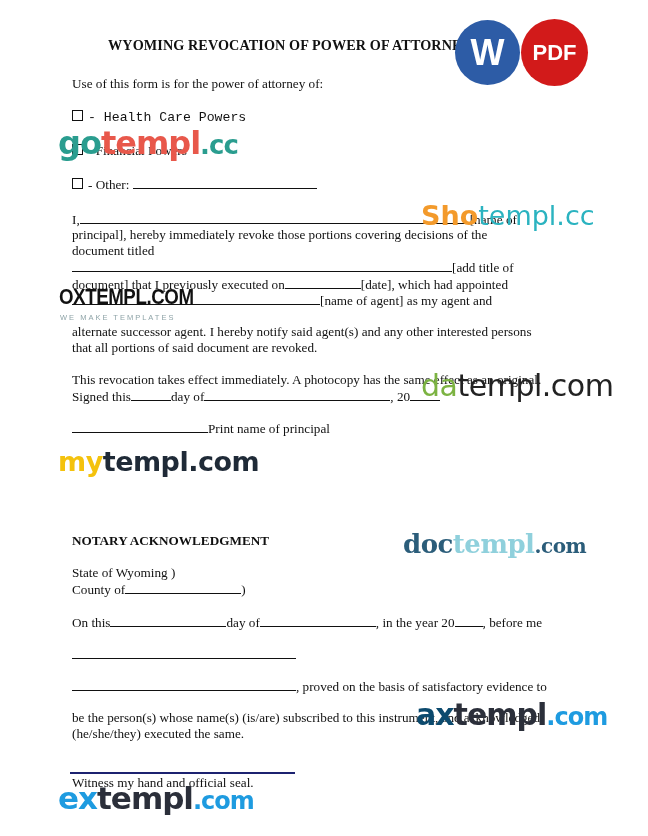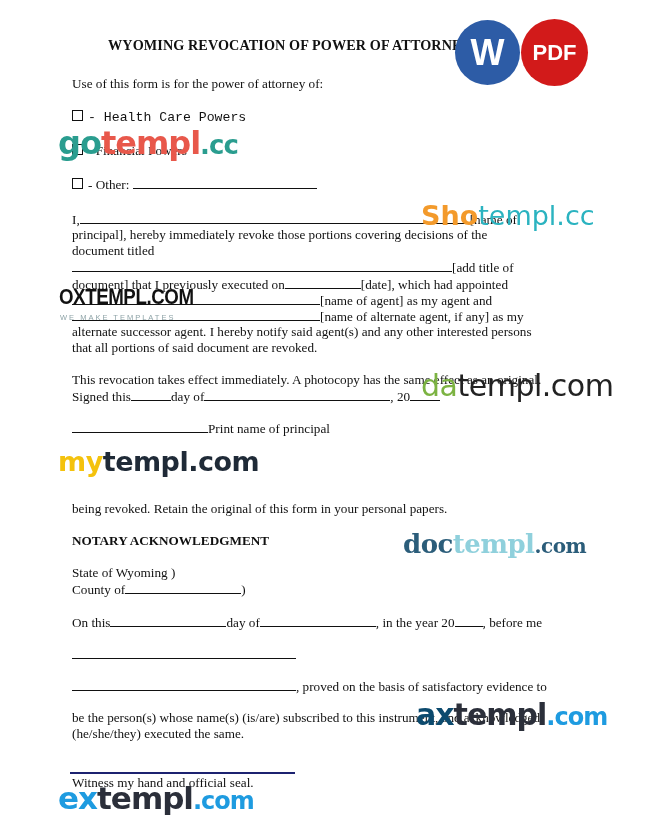--- a/index.html
+++ b/index.html
@@ -48,36 +48,32 @@
   <div class="t" style="left:72px;top:243px;">document titled</div>
   <div class="t" style="left:72px;top:259px;">
     <span class="u" style="width:380px;"></span><span>[add title of</span>
   </div>
   <div class="t" style="left:72px;top:292px;">
     <span class="u" style="width:248px;"></span><span>[name of agent] as my agent and</span>
   </div>
   <div class="t" style="left:72px;top:276px;">
     <span>document] that I previously executed on</span><span class="u" style="width:76px;"></span><span>[date], which had appointed</span>
   </div>
-  <div class="t" style="left:72px;top:308px;">
-    <span class="u" style="width:248px;"></span><span>[name of alternate agent, if any] as my</span>
-  </div>
   <div class="t" style="left:72px;top:324px;">alternate successor agent. I hereby notify said agent(s) and any other interested persons</div>
   <div class="t" style="left:72px;top:340px;">that all portions of said document are revoked.</div>
 
   <div class="t" style="left:72px;top:372px;">This revocation takes effect immediately. A photocopy has the same effect as an original.</div>
   <div class="t" style="left:72px;top:388px;">
     <span>Signed this</span><span class="u" style="width:40px;"></span><span>day of</span><span class="u" style="width:186px;"></span><span>, 20</span><span class="u" style="width:30px;"></span>
   </div>
 
   <div class="t" style="left:72px;top:420px;">
     <span class="u" style="width:136px;"></span><span>Print name of principal</span>
   </div>
 
-  <div class="t" style="left:72px;top:501px;">being revoked. Retain the original of this form in your personal papers.</div>
 
   <div class="t bold" style="left:72px;top:533px;">NOTARY ACKNOWLEDGMENT</div>
 
   <div class="t" style="left:72px;top:565px;">State of Wyoming )</div>
   <div class="t" style="left:72px;top:581px;">
     <span>County of</span><span class="u" style="width:116px;"></span><span>)</span>
   </div>
 
   <div class="t" style="left:72px;top:614px;">
     <span>On this</span><span class="u" style="width:116px;"></span><span>day of</span><span class="u" style="width:116px;"></span><span>, in the year 20</span><span class="u" style="width:28px;"></span><span>, before me</span>

